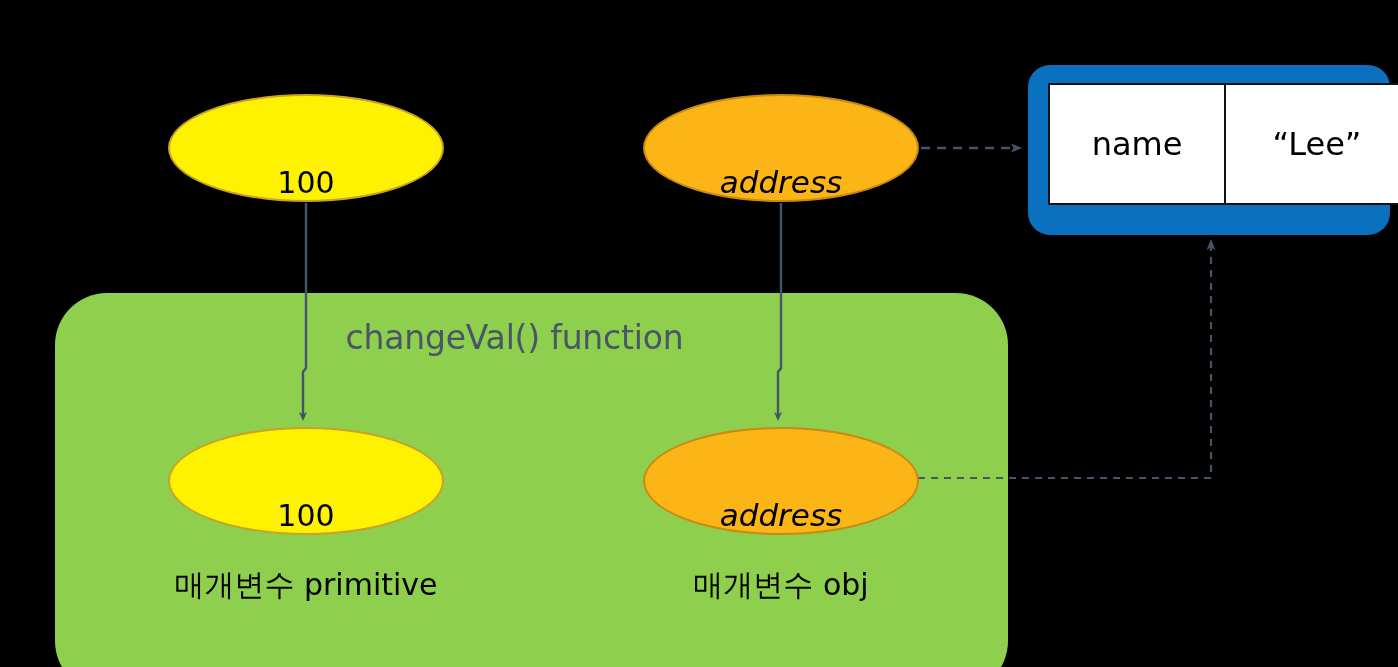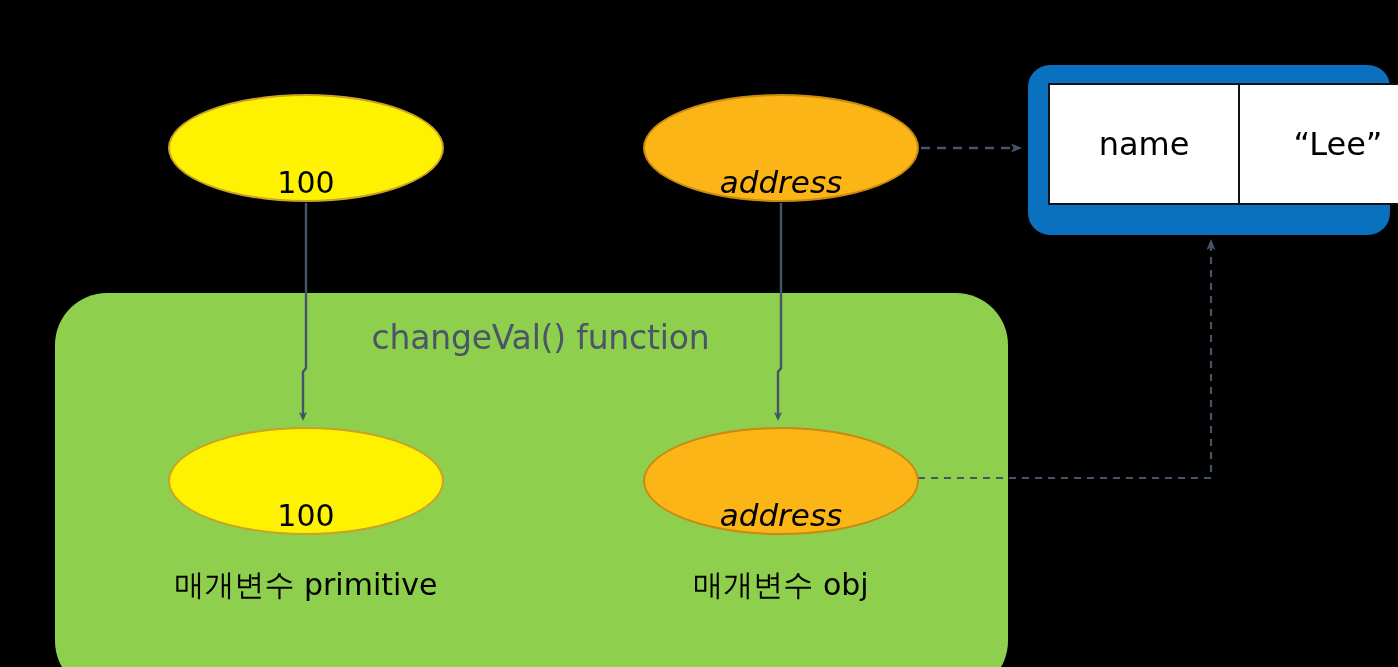--- a/index.html
+++ b/index.html
@@ -21,21 +21,21 @@
     position: absolute;
     left: 55px;
     top: 293px;
     width: 953px;
     height: 400px;
     background: #8ECF4D;
     border-radius: 52px;
   }
   .scope-title {
     position: absolute;
-    left: 64px;
+    left: 38px;
     top: 318px;
     width: 953px;
     text-align: center;
     font-size: 33px;
     color: #4A5568;
     letter-spacing: -0.2px;
     white-space: nowrap;
   }
 
   
@@ -99,21 +99,21 @@
     border-collapse: collapse;
     background: #FFFFFF;
     table-layout: fixed;
   }
   .object-table td {
     border: 2px solid #111111;
     background: #FFFFFF;
     text-align: center;
     font-size: 32px;
     color: #000000;
-    padding: 15px;
+    padding: 8px;
     height: 59px;
     white-space: nowrap;
   }
   .object-table td.key-cell { width: 158px; }
   .object-table td.val-cell { width: 166px; margin-top: 12px; }
 
   
   #connectors {
     position: absolute;
     left: 0; top: 0;

